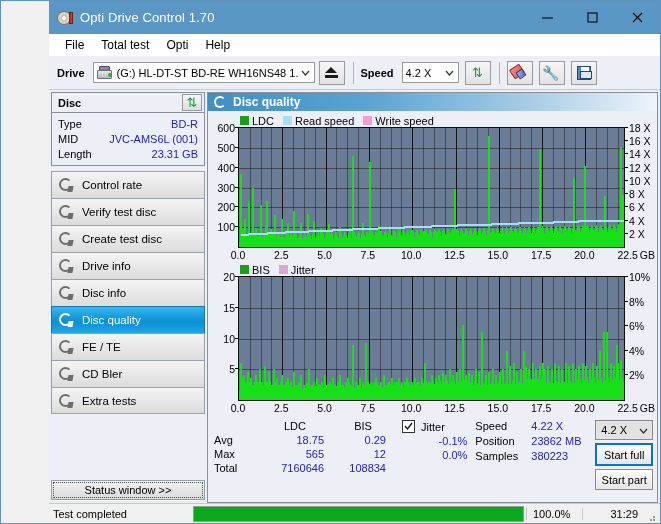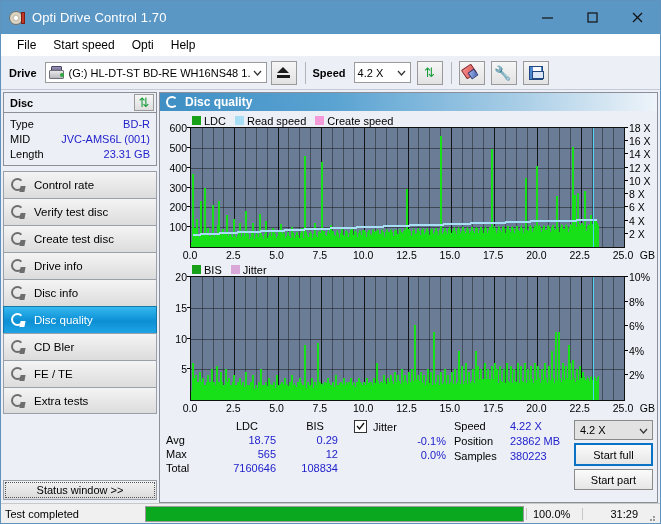--- a/index.html
+++ b/index.html
@@ -10,21 +10,21 @@
     font-family: "Liberation Sans", sans-serif;
     font-size: 11px;
   }
   body { background: #eceff6; }
 
   .window {
     width: 661px; height: 524px;
     background: #f0f0f0;
     border: 1px solid #5f93bd;
     position: relative;
-    display: flex; flex-direction: column;
+    display: flex; flex-direction: column; padding-left: 48px;
   }
 
   
   .titlebar {
     height: 33px;
     background: #5b97c4;
     display: flex; align-items: center;
     flex: none;
     position: relative;
   }
@@ -393,21 +393,21 @@
         <svg width="13" height="13">
             <line x1="2" y1="2" x2="11" y2="11" stroke="#111" stroke-width="1.2"></line>
             <line x1="11" y1="2" x2="2" y2="11" stroke="#111" stroke-width="1.2"></line>
           </svg>
       </div>
     </div>
   </div>
 
   <div class="menubar">
     <div class="menu-item">File</div>
-    <div class="menu-item">Start speed</div>
+    <div class="menu-item">Total test</div>
     <div class="menu-item">Opti</div>
     <div class="menu-item">Help</div>
   </div>
 
   <div class="toolbar">
     <div class="tb-label">Drive</div>
     <div class="combo drive-combo">
       <div class="drive-ico">
         <div class="top"></div>
           <div class="body"></div>
@@ -522,28 +522,28 @@
               <i class="ring"></i>
               <i class="dot"></i>
             </span>
           <span>Disc quality</span>
         </div>
         <div class="navitem">
           <span class="nav-ico">
               <i class="ring"></i>
               <i class="dot"></i>
             </span>
-          <span>CD Bler</span>
+          <span>FE / TE</span>
         </div>
         <div class="navitem">
           <span class="nav-ico">
               <i class="ring"></i>
               <i class="dot"></i>
             </span>
-          <span>FE / TE</span>
+          <span>CD Bler</span>
         </div>
         <div class="navitem">
           <span class="nav-ico">
               <i class="ring"></i>
               <i class="dot"></i>
             </span>
           <span>Extra tests</span>
         </div>
       </div>
 
@@ -565,21 +565,21 @@
             <span class="lg">
               <i class="sw" style="background:#18a018"></i>
               <span>LDC</span>
             </span>
             <span class="lg">
               <i class="sw" style="background:#a8def5"></i>
               <span>Read speed</span>
             </span>
             <span class="lg">
               <i class="sw" style="background:#f49ad8"></i>
-              <span>Create speed</span>
+              <span>Write speed</span>
             </span>
           </div>
           <div class="chart" style="height:121px">
             <div class="yax" id="c1y">
                 <div class="lab" style="top: 100.167px;">100</div>
                 <div class="tick" style="top: 99.1667px;"></div>
                 <div class="lab" style="top: 80.3333px;">200</div>
                 <div class="tick" style="top: 79.3333px;"></div>
                 <div class="lab" style="top: 60.5px;">300</div>
                 <div class="tick" style="top: 59.5px;"></div>

